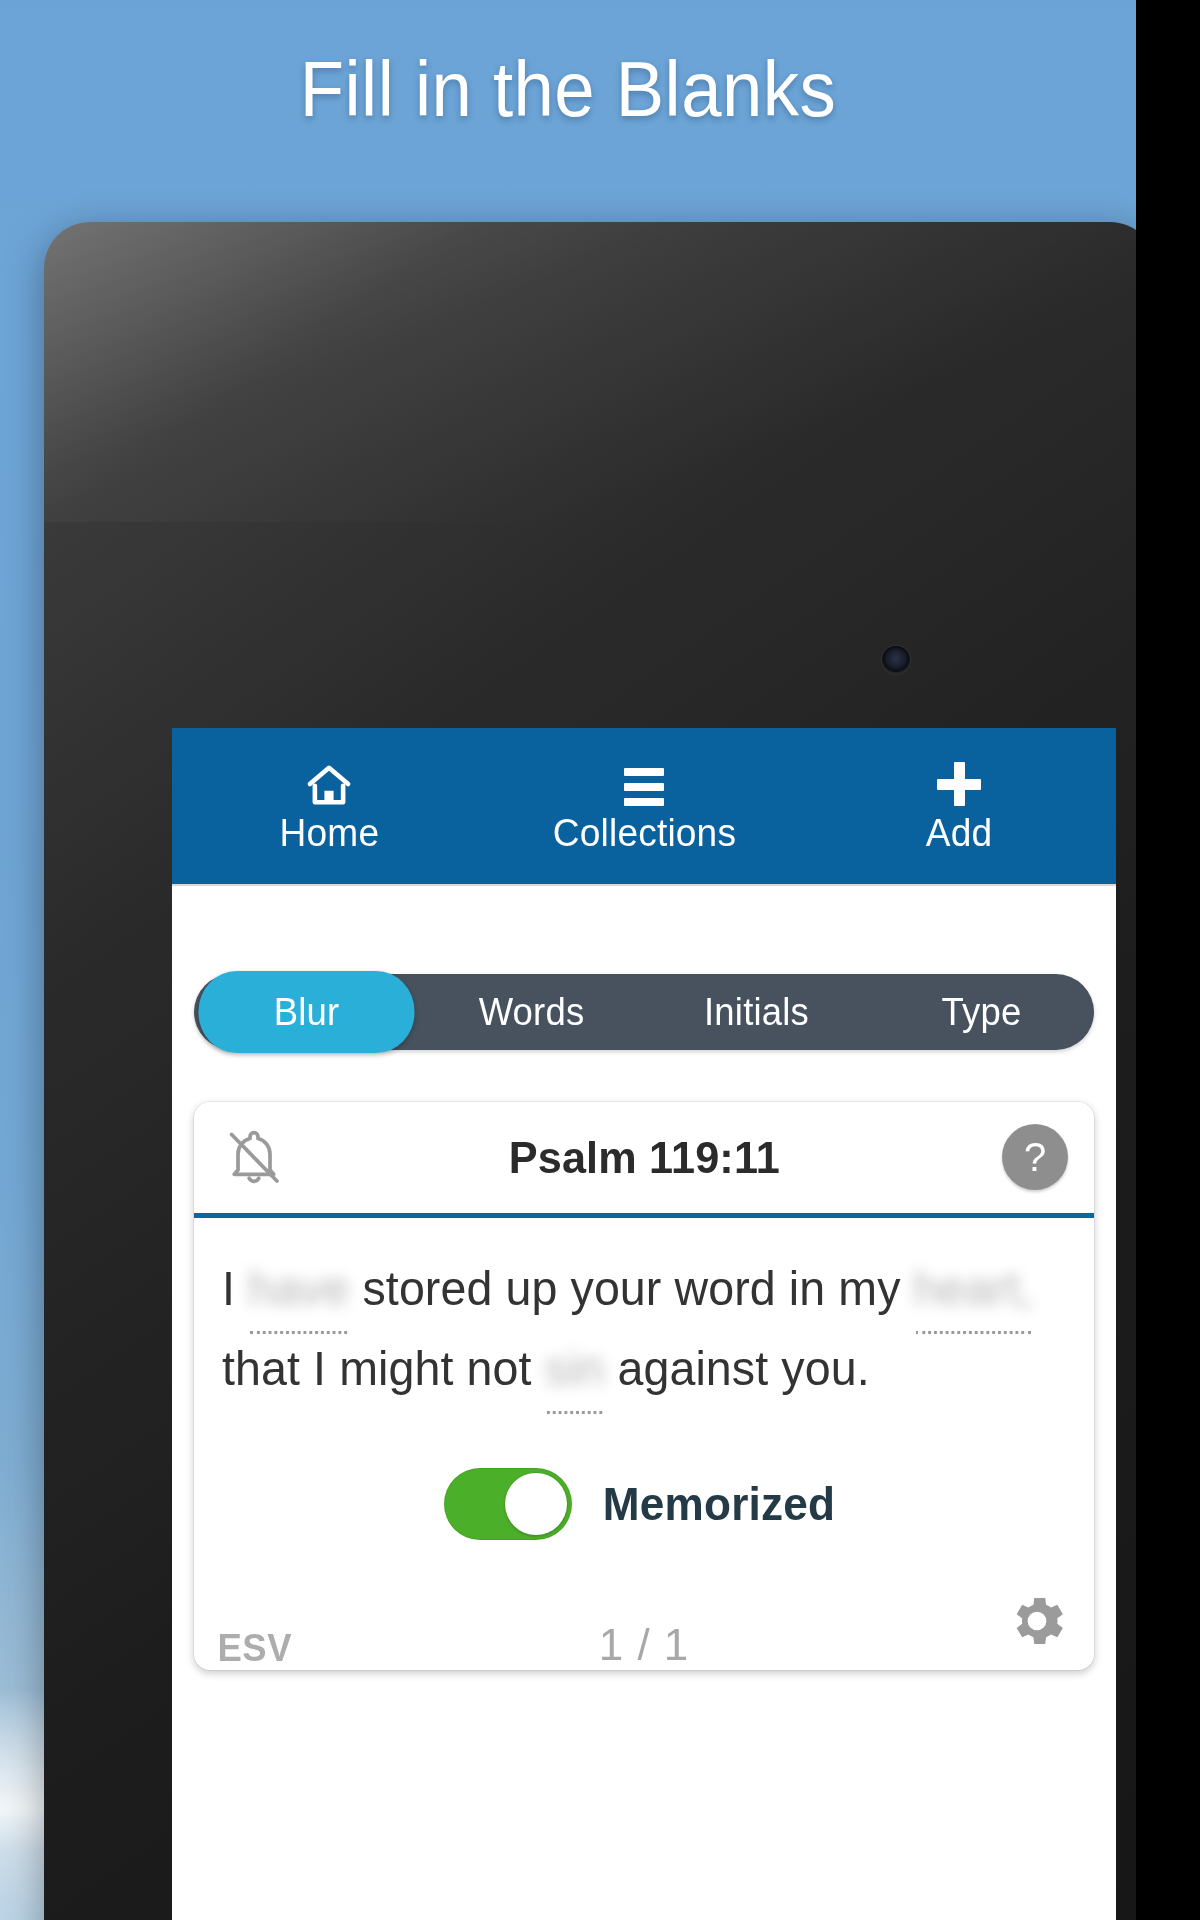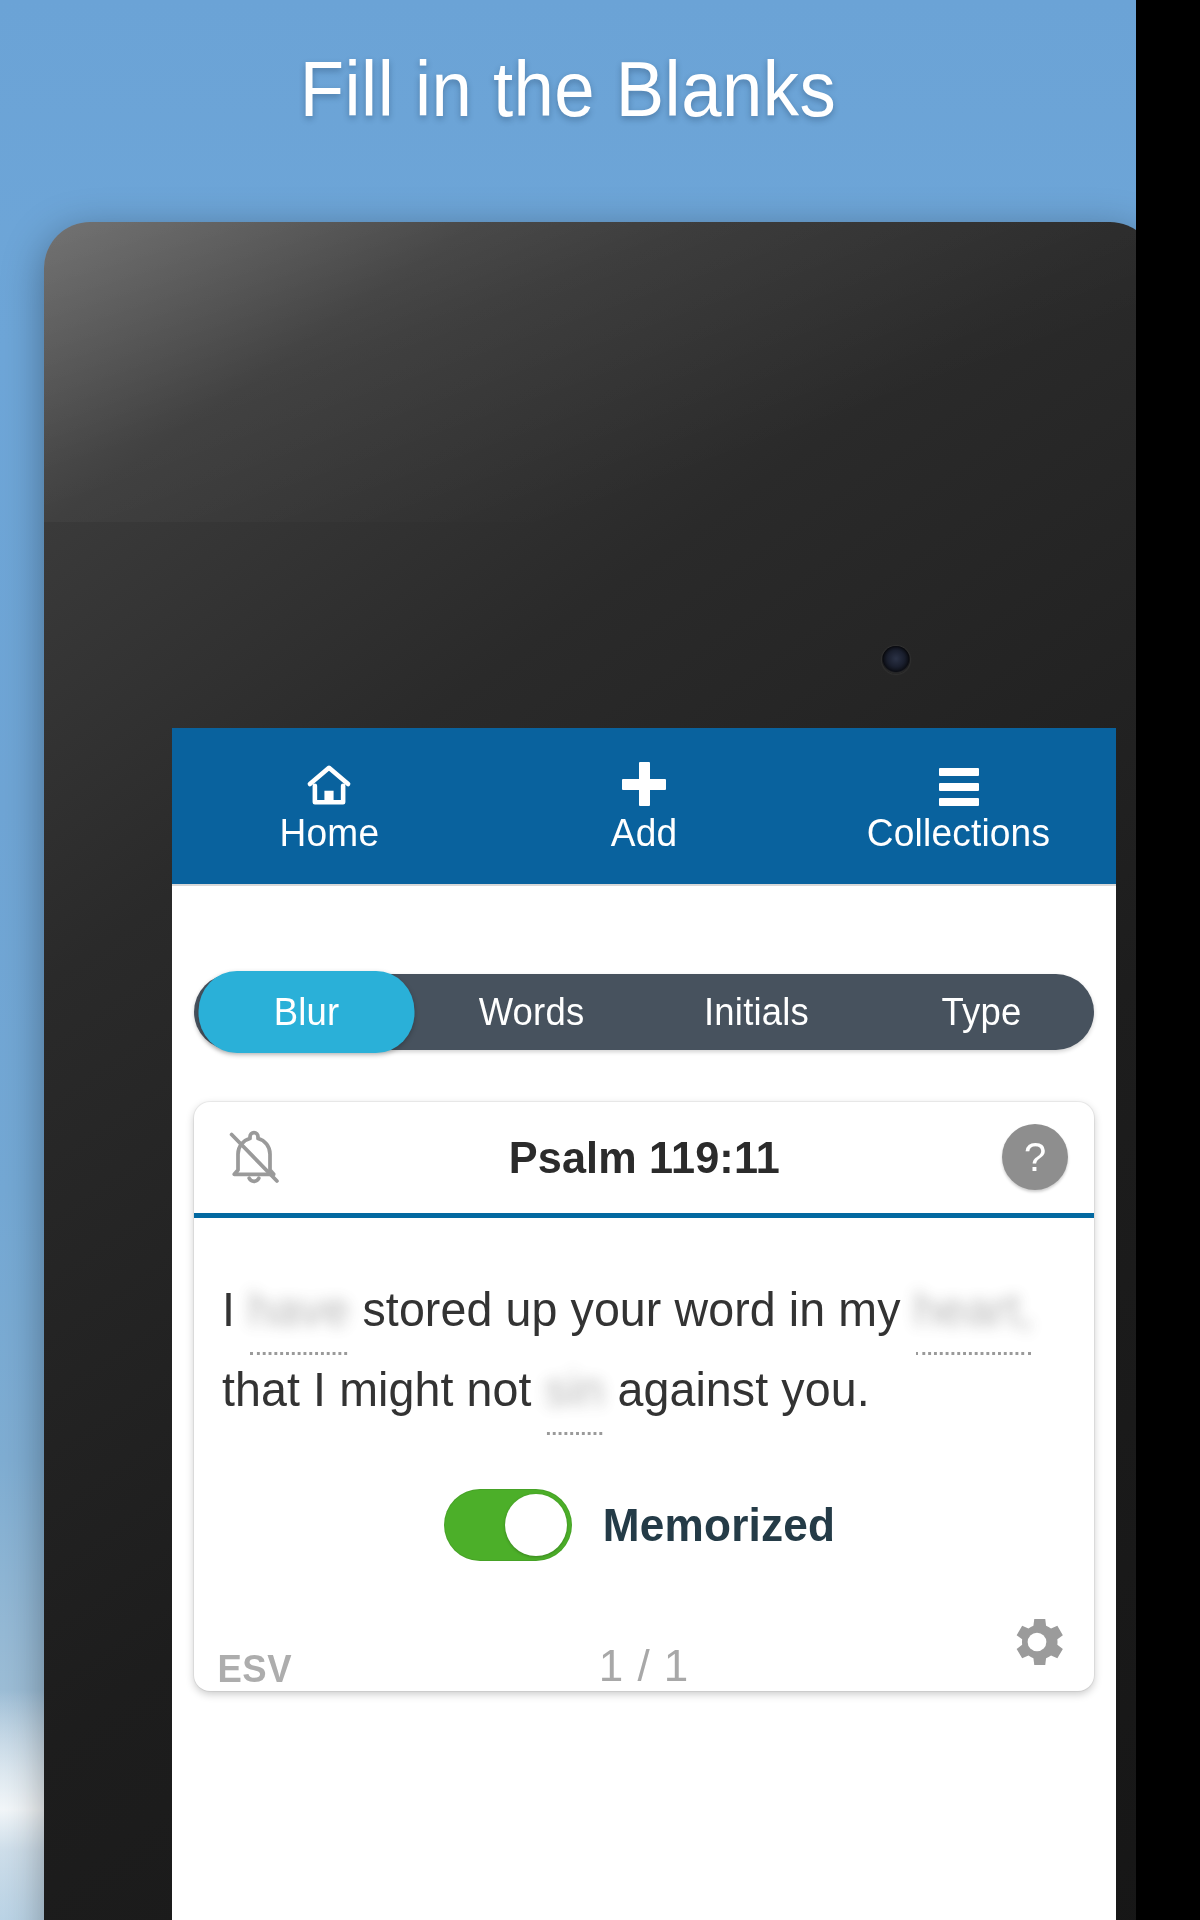--- a/index.html
+++ b/index.html
@@ -239,21 +239,21 @@
     font-size: 40px;
     font-weight: 400;
     display: flex;
     align-items: center;
     justify-content: center;
     cursor: pointer;
     box-shadow: 0 2px 3px rgba(0,0,0,0.2);
   }
 
   #verse-body {
-    padding: 53px 28px 10px 28px;
+    padding: 32px 28px 10px 28px;
   }
   #verse-text {
     font-size: 48px;
     line-height: 1.63;
     color: #333333;
     transform: scaleX(0.97);
     transform-origin: left top;
     letter-spacing: 0.1px;
   }
   .blank {
@@ -367,34 +367,34 @@
               <path d="M2 10.5 L12 2 L22 10.5" stroke="#ffffff" stroke-width="2.4" stroke-linecap="round" stroke-linejoin="round"></path>
               <path d="M4.6 11.4 V20 H19.4 V11.4" stroke="#ffffff" stroke-width="2.4" stroke-linecap="round" stroke-linejoin="round"></path>
               <rect x="9.6" y="14" width="4.8" height="6" fill="#ffffff"></rect>
             </svg>
           </div>
           <div class="nav-label">Home</div>
         </div>
 
         <div class="nav-item">
           <div class="nav-icon">
-            <div class="plus"></div>
-          </div>
-          <div class="nav-label">Add</div>
-        </div>
-
-        <div class="nav-item">
-          <div class="nav-icon">
             <div class="hamburger">
               <span></span>
                 <span></span>
                 <span></span>
             </div>
           </div>
           <div class="nav-label">Collections</div>
+        </div>
+
+        <div class="nav-item">
+          <div class="nav-icon">
+            <div class="plus"></div>
+          </div>
+          <div class="nav-label">Add</div>
         </div>
 
       </div>
 
       <div id="mode-wrap">
         <div id="segmented">
           <div class="seg active">Blur</div>
           <div class="seg">Words</div>
           <div class="seg">Initials</div>
           <div class="seg">Type</div>

